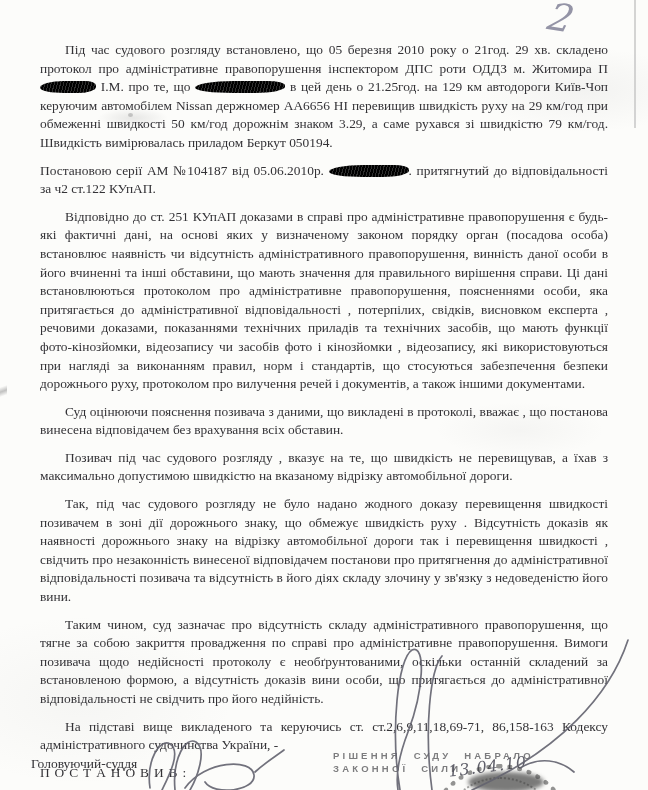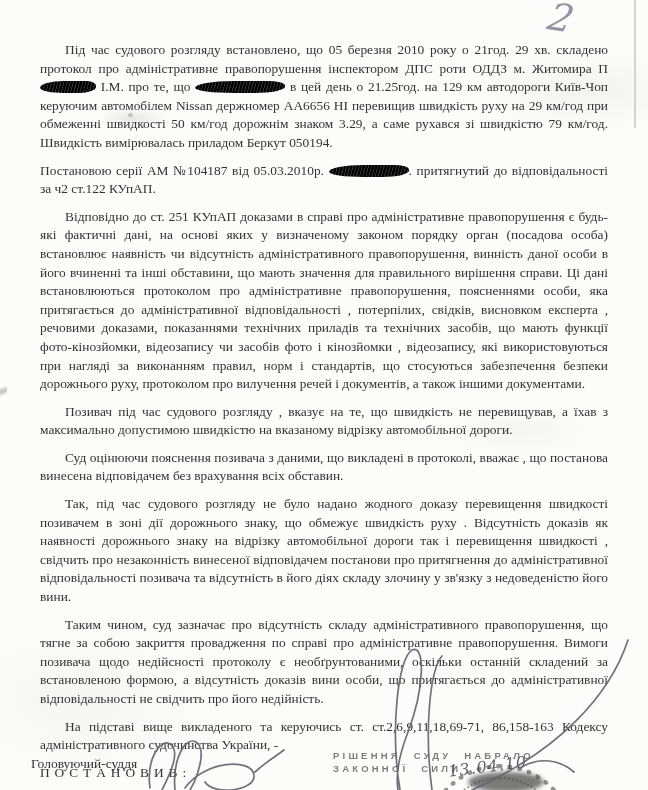--- a/index.html
+++ b/index.html
@@ -72,27 +72,27 @@
   <span class="pagenum">2</span>
 
   <div class="artifact-vline"></div>
   <div class="artifact-speck"></div>
   <div class="artifact-dot"></div>
 
   <div class="textblock">
 
     <p class="ind"><span>Під час судового розгляду встановлено, що 05 березня 2010 року о 21год. 29 хв. складено протокол про адміністративне правопорушення інспектором ДПС роти ОДДЗ м. Житомира П</span><span class="redact w56"></span><span> І.М. про те, що </span><span class="redact w90"></span><span> в цей день о 21.25год. на 129 км автодороги Київ-Чоп керуючим автомобілем Nissan держномер АА6656 НІ перевищив швидкість руху на 29 км/год при обмеженні швидкості 50 км/год дорожнім знаком 3.29, а саме рухався зі швидкістю 79 км/год. Швидкість вимірювалась приладом Беркут 050194.</span></p>
 
-    <p><span>Постановою серії АМ №104187 від 05.03.2010р. </span><span class="redact w80"></span><span>. притягнутий до відповідальності за ч2 ст.122 КУпАП.</span></p>
+    <p><span>Постановою серії АМ №104187 від 05.06.2010р. </span><span class="redact w80"></span><span>. притягнутий до відповідальності за ч2 ст.122 КУпАП.</span></p>
 
     <p class="ind">Відповідно до ст. 251 КУпАП доказами в справі про адміністративне правопорушення є будь-які фактичні дані, на основі яких у визначеному законом порядку орган (посадова особа) встановлює наявність чи відсутність адміністративного правопорушення, винність даної особи в його вчиненні та інші обставини, що мають значення для правильного вирішення справи. Ці дані встановлюються протоколом про адміністративне правопорушення, поясненнями особи, яка притягається до адміністративної відповідальності , потерпілих, свідків, висновком експерта , речовими доказами, показаннями технічних приладів та технічних засобів, що мають функції фото-кінозйомки, відеозапису чи засобів фото і кінозйомки , відеозапису, які використовуються при нагляді за виконанням правил, норм і стандартів, що стосуються забезпечення безпеки дорожнього руху, протоколом про вилучення речей і документів, а також іншими документами.</p>
 
+    <p class="ind">Суд оцінюючи пояснення позивача з даними, що викладені в протоколі, вважає , що постанова винесена відповідачем без врахування всіх обставин.</p>
+
     <p class="ind">Позивач під час судового розгляду , вказує на те, що швидкість не перевищував, а їхав з максимально допустимою швидкістю на вказаному відрізку автомобільної дороги.</p>
-
-    <p class="ind">Суд оцінюючи пояснення позивача з даними, що викладені в протоколі, вважає , що постанова винесена відповідачем без врахування всіх обставин.</p>
 
     <p class="ind">Так, під час судового розгляду не було надано жодного доказу перевищення швидкості позивачем в зоні дії дорожнього знаку, що обмежує швидкість руху .  Відсутність доказів як наявності дорожнього знаку на відрізку автомобільної дороги так і перевищення швидкості , свідчить про незаконність винесеної відповідачем постанови про притягнення до адміністративної відповідальності позивача та відсутність в його діях складу злочину у зв'язку з недоведеністю його вини.</p>
 
     <p class="ind">Таким чином, суд зазначає про відсутність складу адміністративного правопорушення, що тягне за собою закриття провадження по справі про адміністративне правопорушення. Вимоги позивача щодо недійсності протоколу є необґрунтованими, оскільки останній складений за встановленою формою, а відсутність доказів вини особи, що притягається до адміністративної відповідальності не свідчить про його недійність.</p>
 
     <p class="ind">На підставі вище викладеного та керуючись ст. ст.2,6,9,11,18,69-71, 86,158-163 Кодексу адміністративного судочинства України, -</p>
 
     <p class="heading">П О С Т А Н О В И В :</p>
 
     <p class="ind2">Позов притягнення частково .</p>

